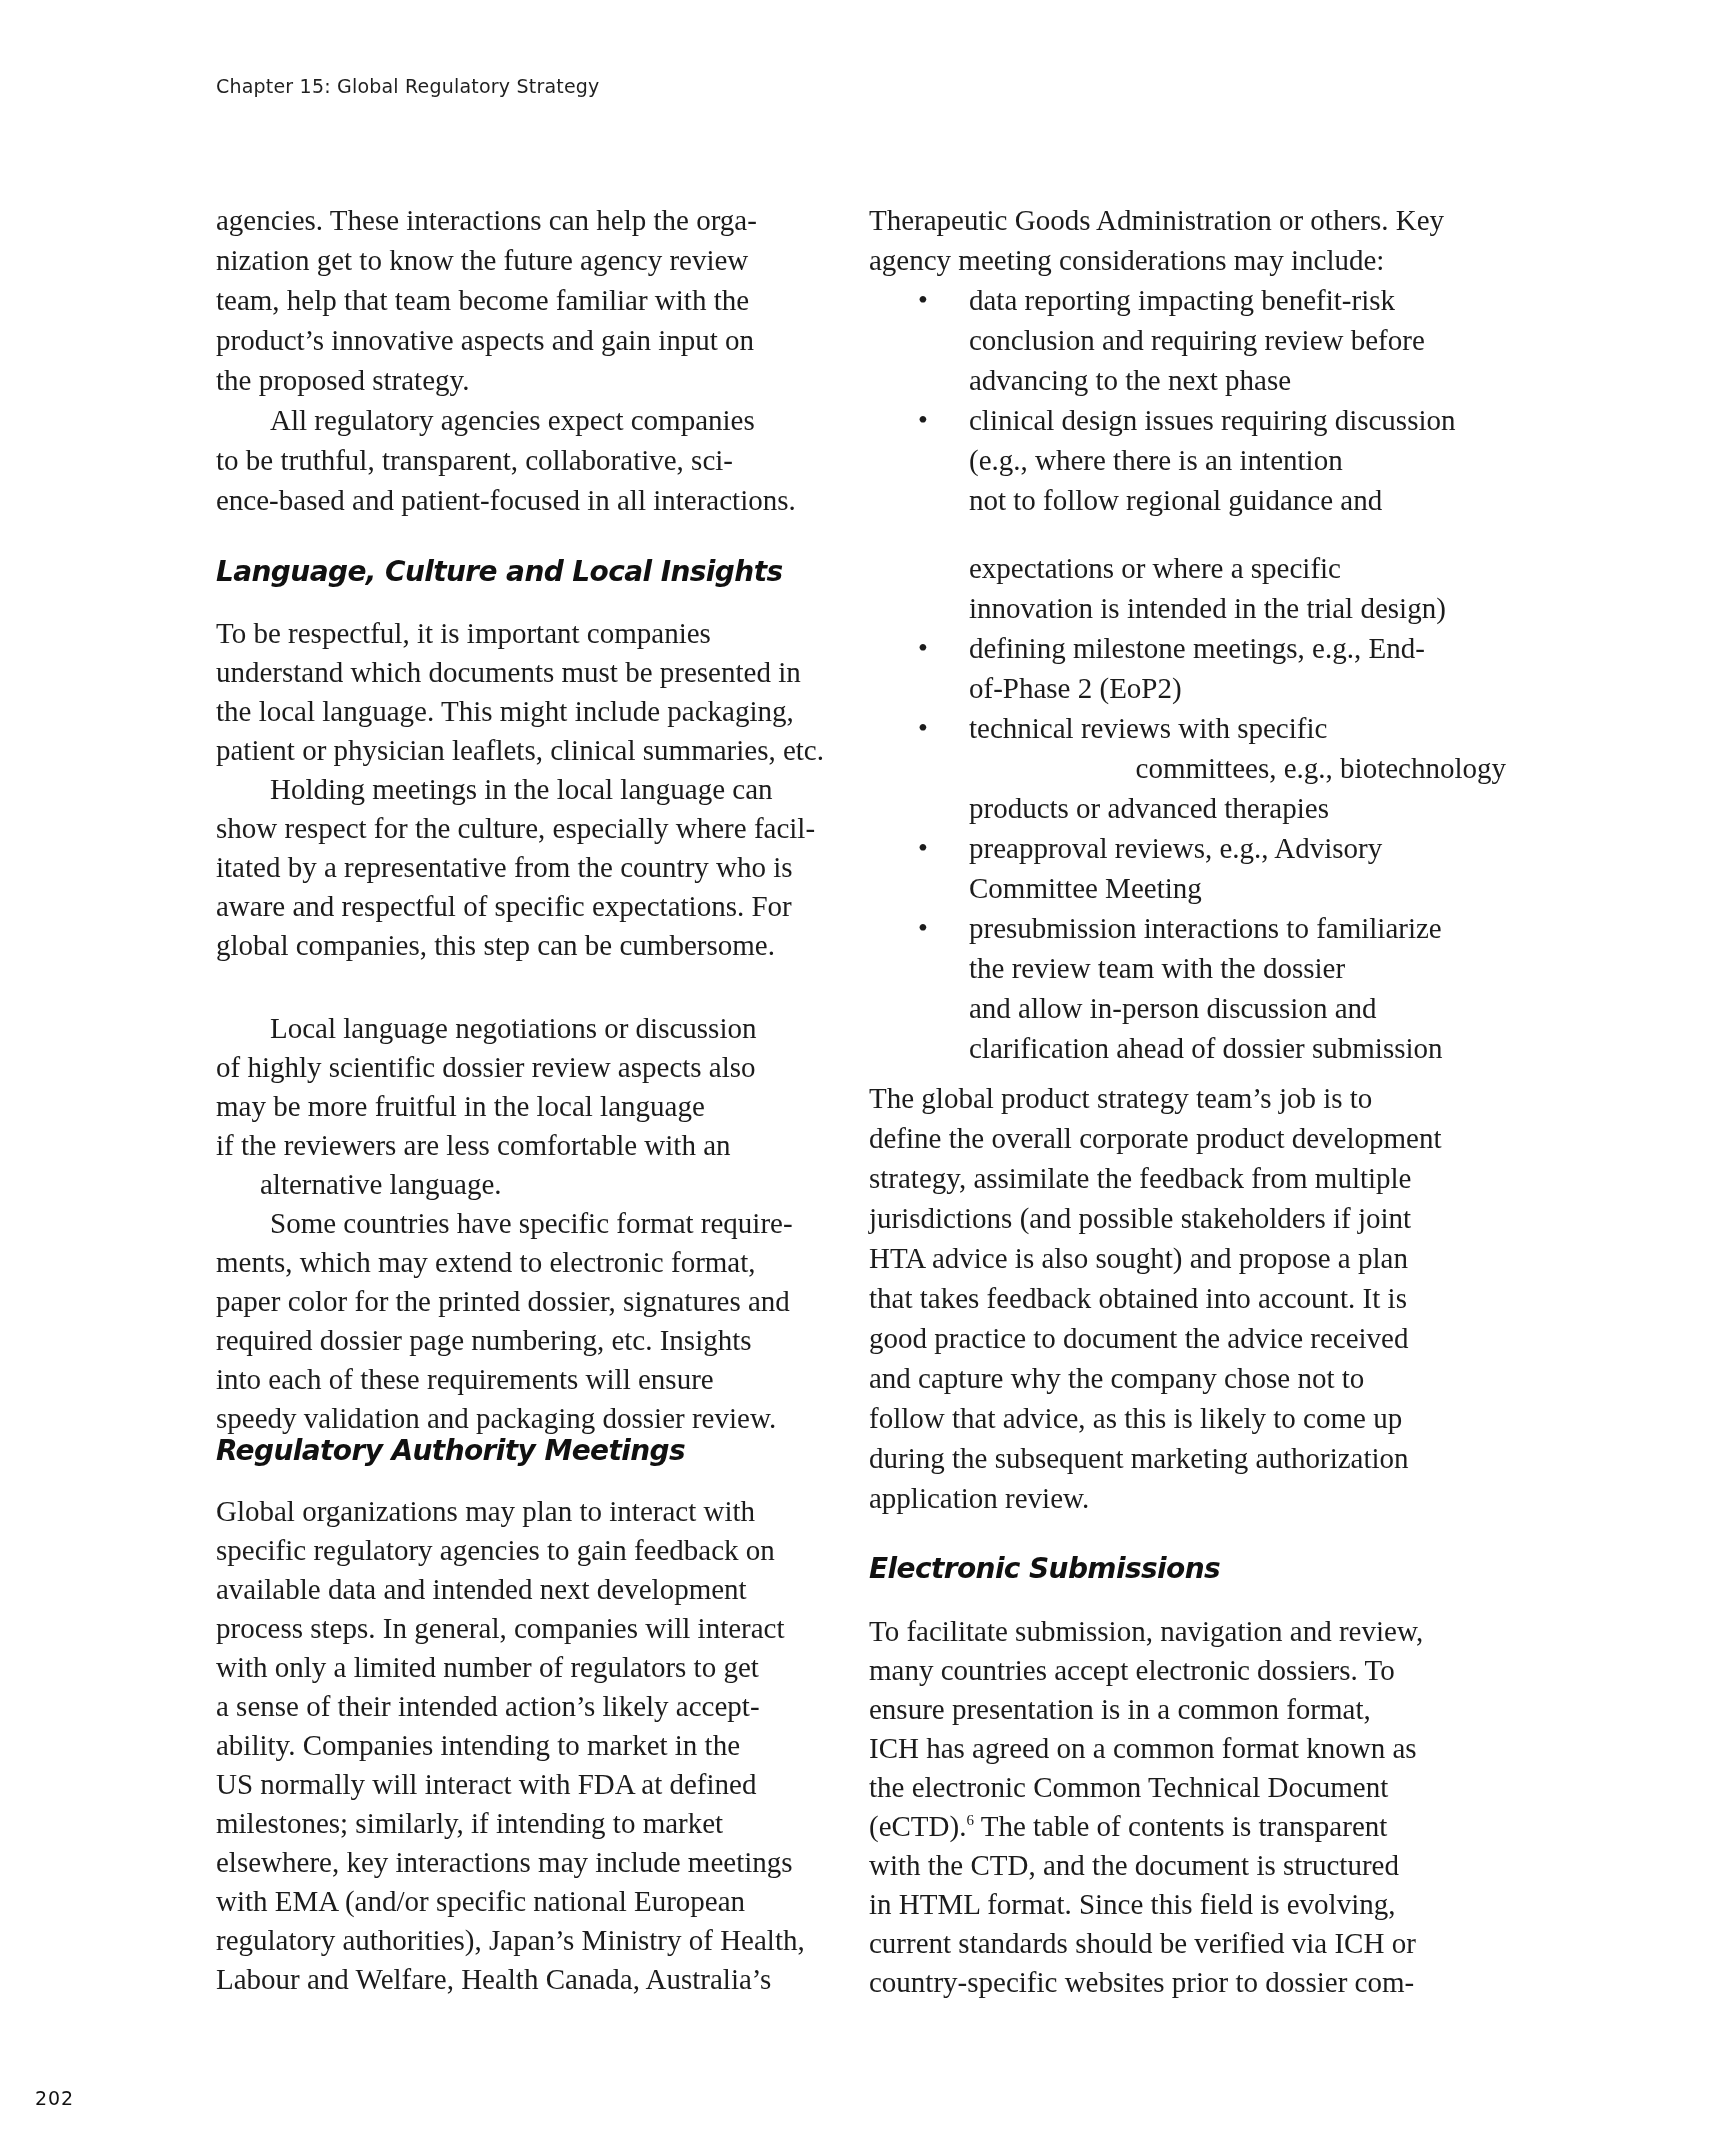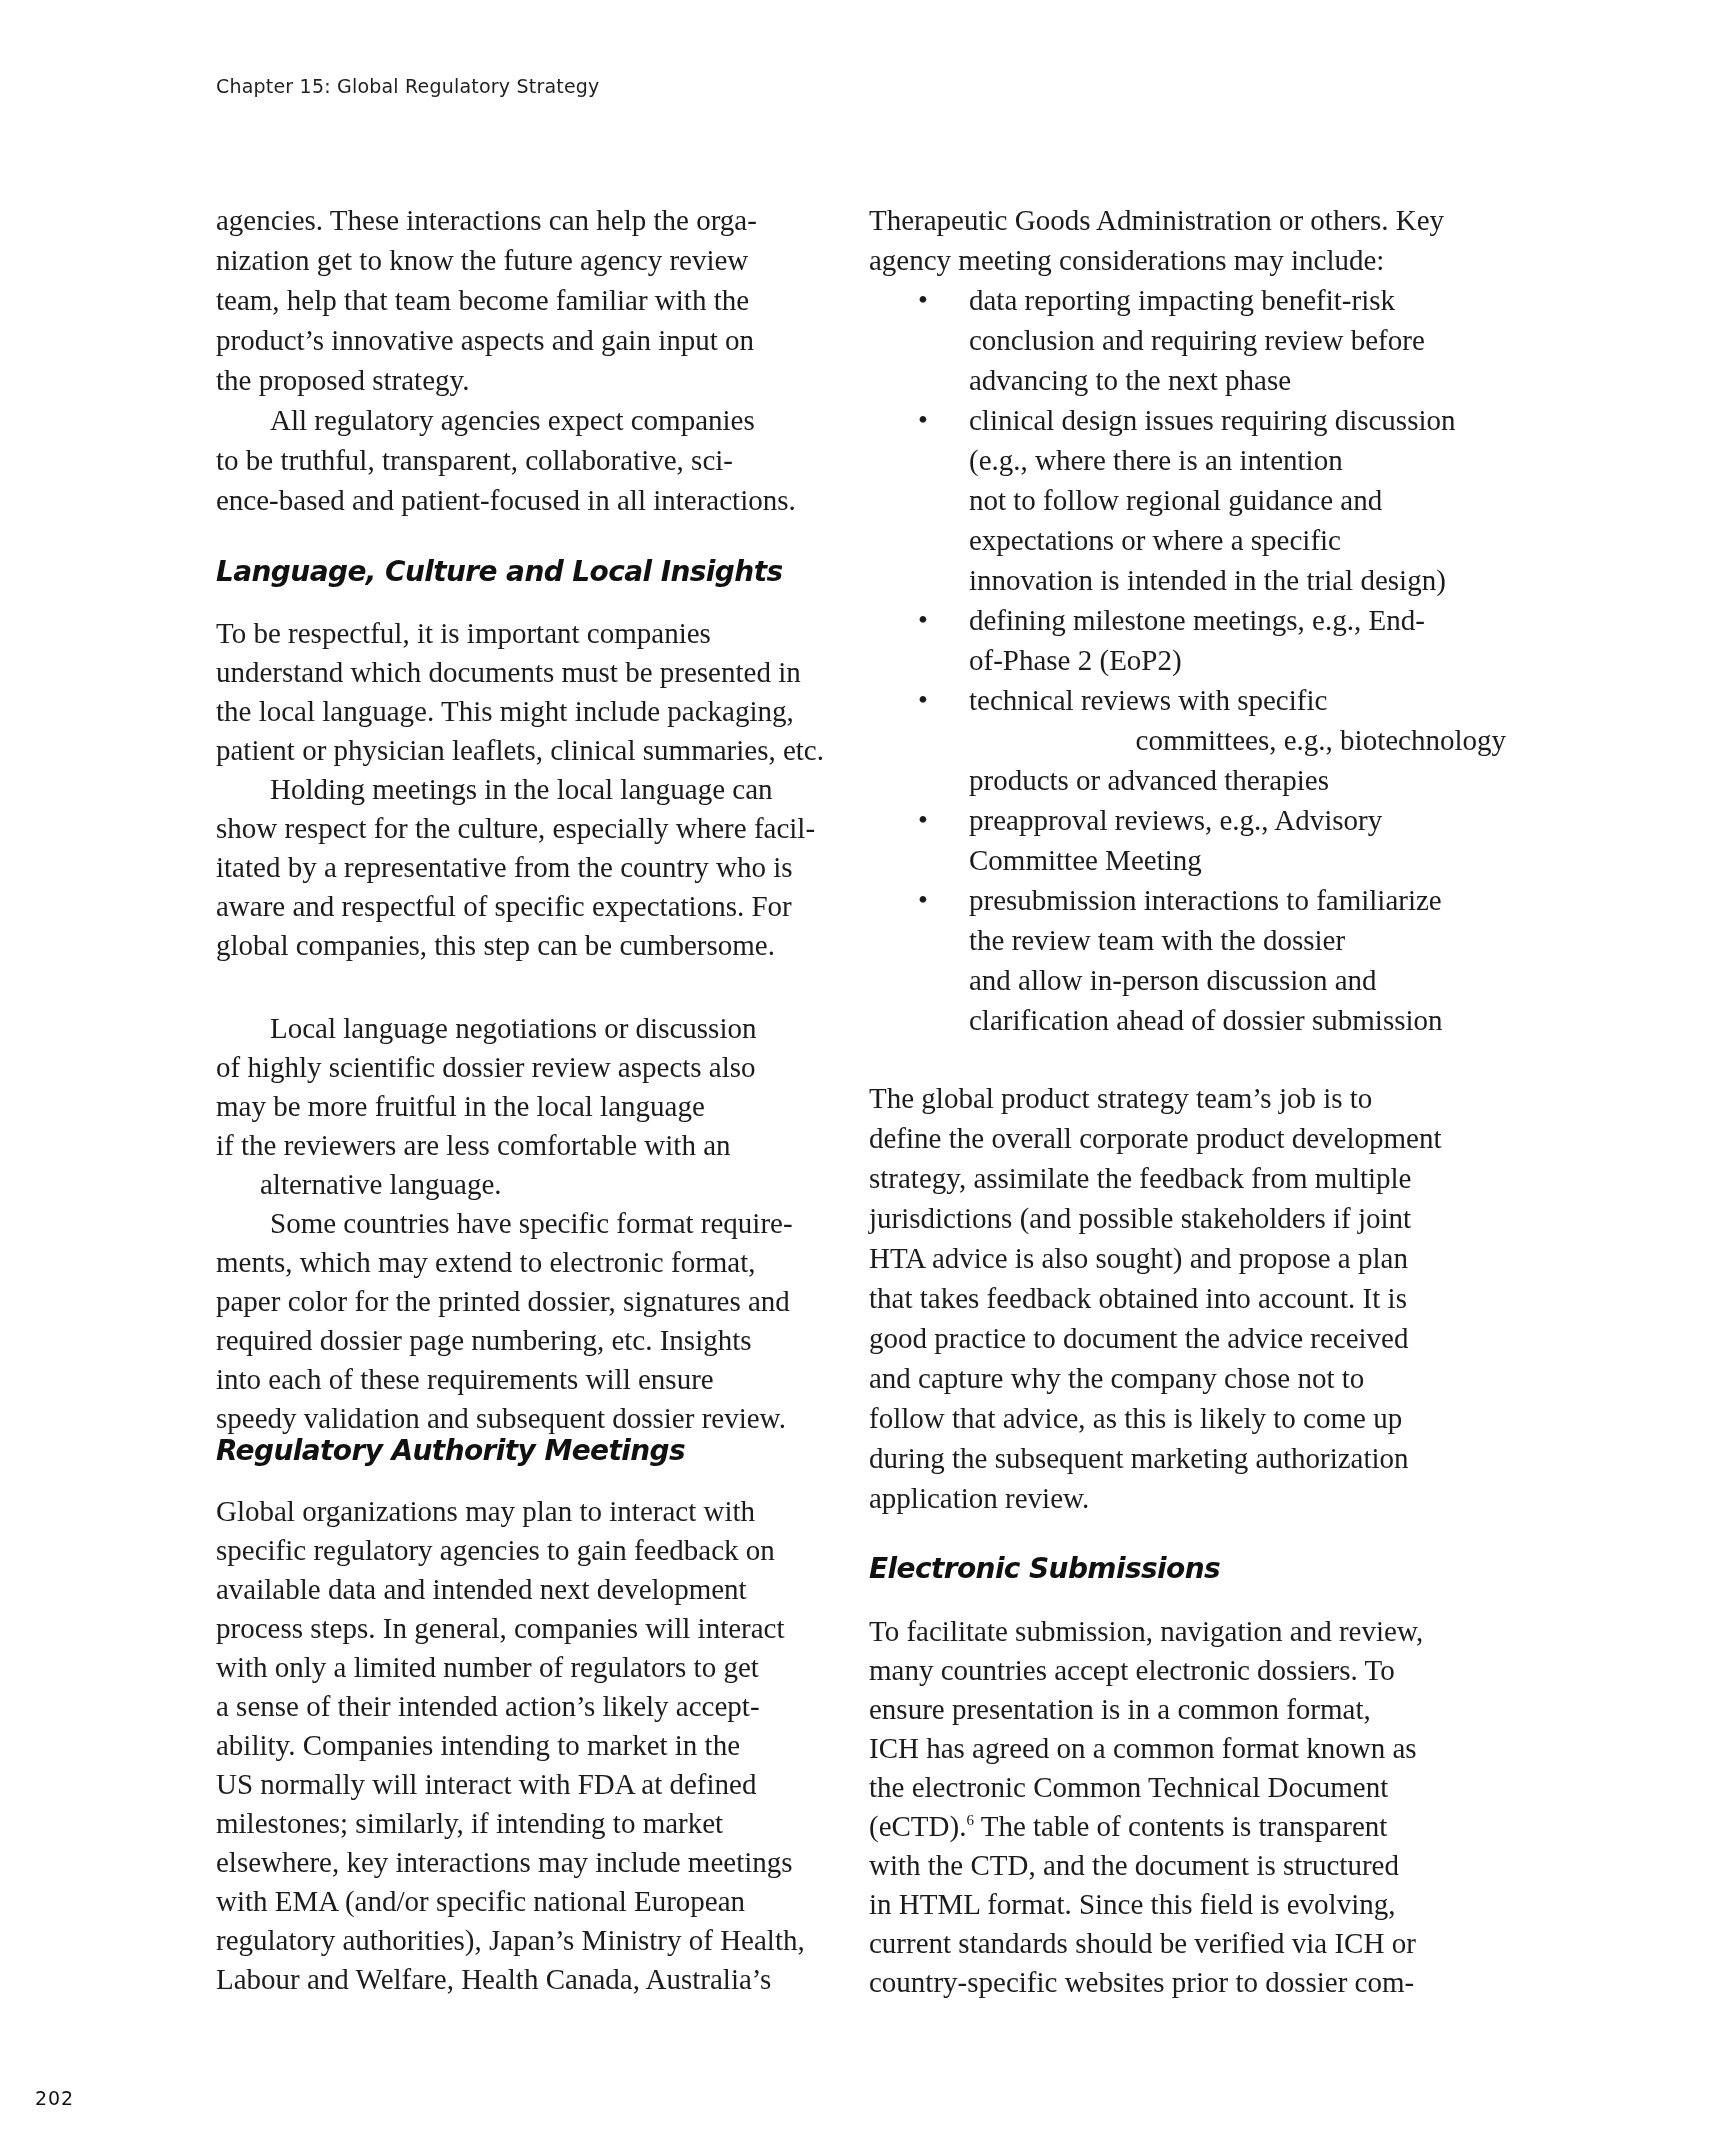--- a/index.html
+++ b/index.html
@@ -65,21 +65,21 @@
       <div class="line indent" style="height: 39px; line-height: 39px; margin-top: 44px;">Local language negotiations or discussion</div>
       <div class="line" style="height: 39px; line-height: 39px;">of highly scientific dossier review aspects also</div>
       <div class="line" style="height: 39px; line-height: 39px;">may be more fruitful in the local language</div>
       <div class="line" style="height: 39px; line-height: 39px;">if the reviewers are less comfortable with an</div>
       <div class="line" style="height: 39px; line-height: 39px; margin-left: 44px;">alternative language.</div>
       <div class="line indent" style="height: 39px; line-height: 39px;">Some countries have specific format require-</div>
       <div class="line" style="height: 39px; line-height: 39px;">ments, which may extend to electronic format,</div>
       <div class="line" style="height: 39px; line-height: 39px;">paper color for the printed dossier, signatures and</div>
       <div class="line" style="height: 39px; line-height: 39px;">required dossier page numbering, etc. Insights</div>
       <div class="line" style="height: 39px; line-height: 39px;">into each of these requirements will ensure</div>
-      <div class="line" style="height: 39px; line-height: 39px;">speedy validation and subsequent dossier review.</div>
+      <div class="line" style="height: 39px; line-height: 39px;">speedy validation and packaging dossier review.</div>
     </div>
   <div class="block heading" style="top:1432px;">Regulatory Authority Meetings</div>
   <div class="block" style="top:1492px;">
       <div class="line" style="height: 39px; line-height: 39px;">Global organizations may plan to interact with</div>
       <div class="line" style="height: 39px; line-height: 39px;">specific regulatory agencies to gain feedback on</div>
       <div class="line" style="height: 39px; line-height: 39px;">available data and intended next development</div>
       <div class="line" style="height: 39px; line-height: 39px;">process steps. In general, companies will interact</div>
       <div class="line" style="height: 39px; line-height: 39px;">with only a limited number of regulators to get</div>
       <div class="line" style="height: 39px; line-height: 39px;">a sense of their intended action’s likely accept-</div>
       <div class="line" style="height: 39px; line-height: 39px;">ability. Companies intending to market in the</div>
@@ -100,21 +100,21 @@
   <div class="block" style="top:280px;">
       <div>
         <div class="line bullet-first" style="height: 40px; line-height: 40px;"><span class="bullet-dot">•</span><span>data reporting impacting benefit-risk</span></div>
         <div class="line bullet-cont" style="height: 40px; line-height: 40px;"><span>conclusion and requiring review before</span></div>
         <div class="line bullet-cont" style="height: 40px; line-height: 40px;"><span>advancing to the next phase</span></div>
       </div>
       <div>
         <div class="line bullet-first" style="height: 40px; line-height: 40px;"><span class="bullet-dot">•</span><span>clinical design issues requiring discussion</span></div>
         <div class="line bullet-cont" style="height: 40px; line-height: 40px;"><span>(e.g., where there is an intention</span></div>
         <div class="line bullet-cont" style="height: 40px; line-height: 40px;"><span>not to follow regional guidance and</span></div>
-        <div class="line bullet-cont" style="height: 40px; line-height: 40px;"><span>expectations or where a specific</span></div>
+        <div class="line bullet-cont" style="height: 40px; line-height: 40px; margin-top: 28px;"><span>expectations or where a specific</span></div>
         <div class="line bullet-cont" style="height: 40px; line-height: 40px;"><span>innovation is intended in the trial design)</span></div>
       </div>
       <div>
         <div class="line bullet-first" style="height: 40px; line-height: 40px;"><span class="bullet-dot">•</span><span>defining milestone meetings, e.g., End-</span></div>
         <div class="line bullet-cont" style="height: 40px; line-height: 40px;"><span>of-Phase 2 (EoP2)</span></div>
       </div>
       <div>
         <div class="line bullet-first" style="height: 40px; line-height: 40px;"><span class="bullet-dot">•</span><span>technical reviews with specific</span></div>
         <div class="line bullet-cont" style="height: 40px; line-height: 40px; text-align: right;"><span>committees, e.g., biotechnology</span></div>
         <div class="line bullet-cont" style="height: 40px; line-height: 40px;"><span>products or advanced therapies</span></div>

